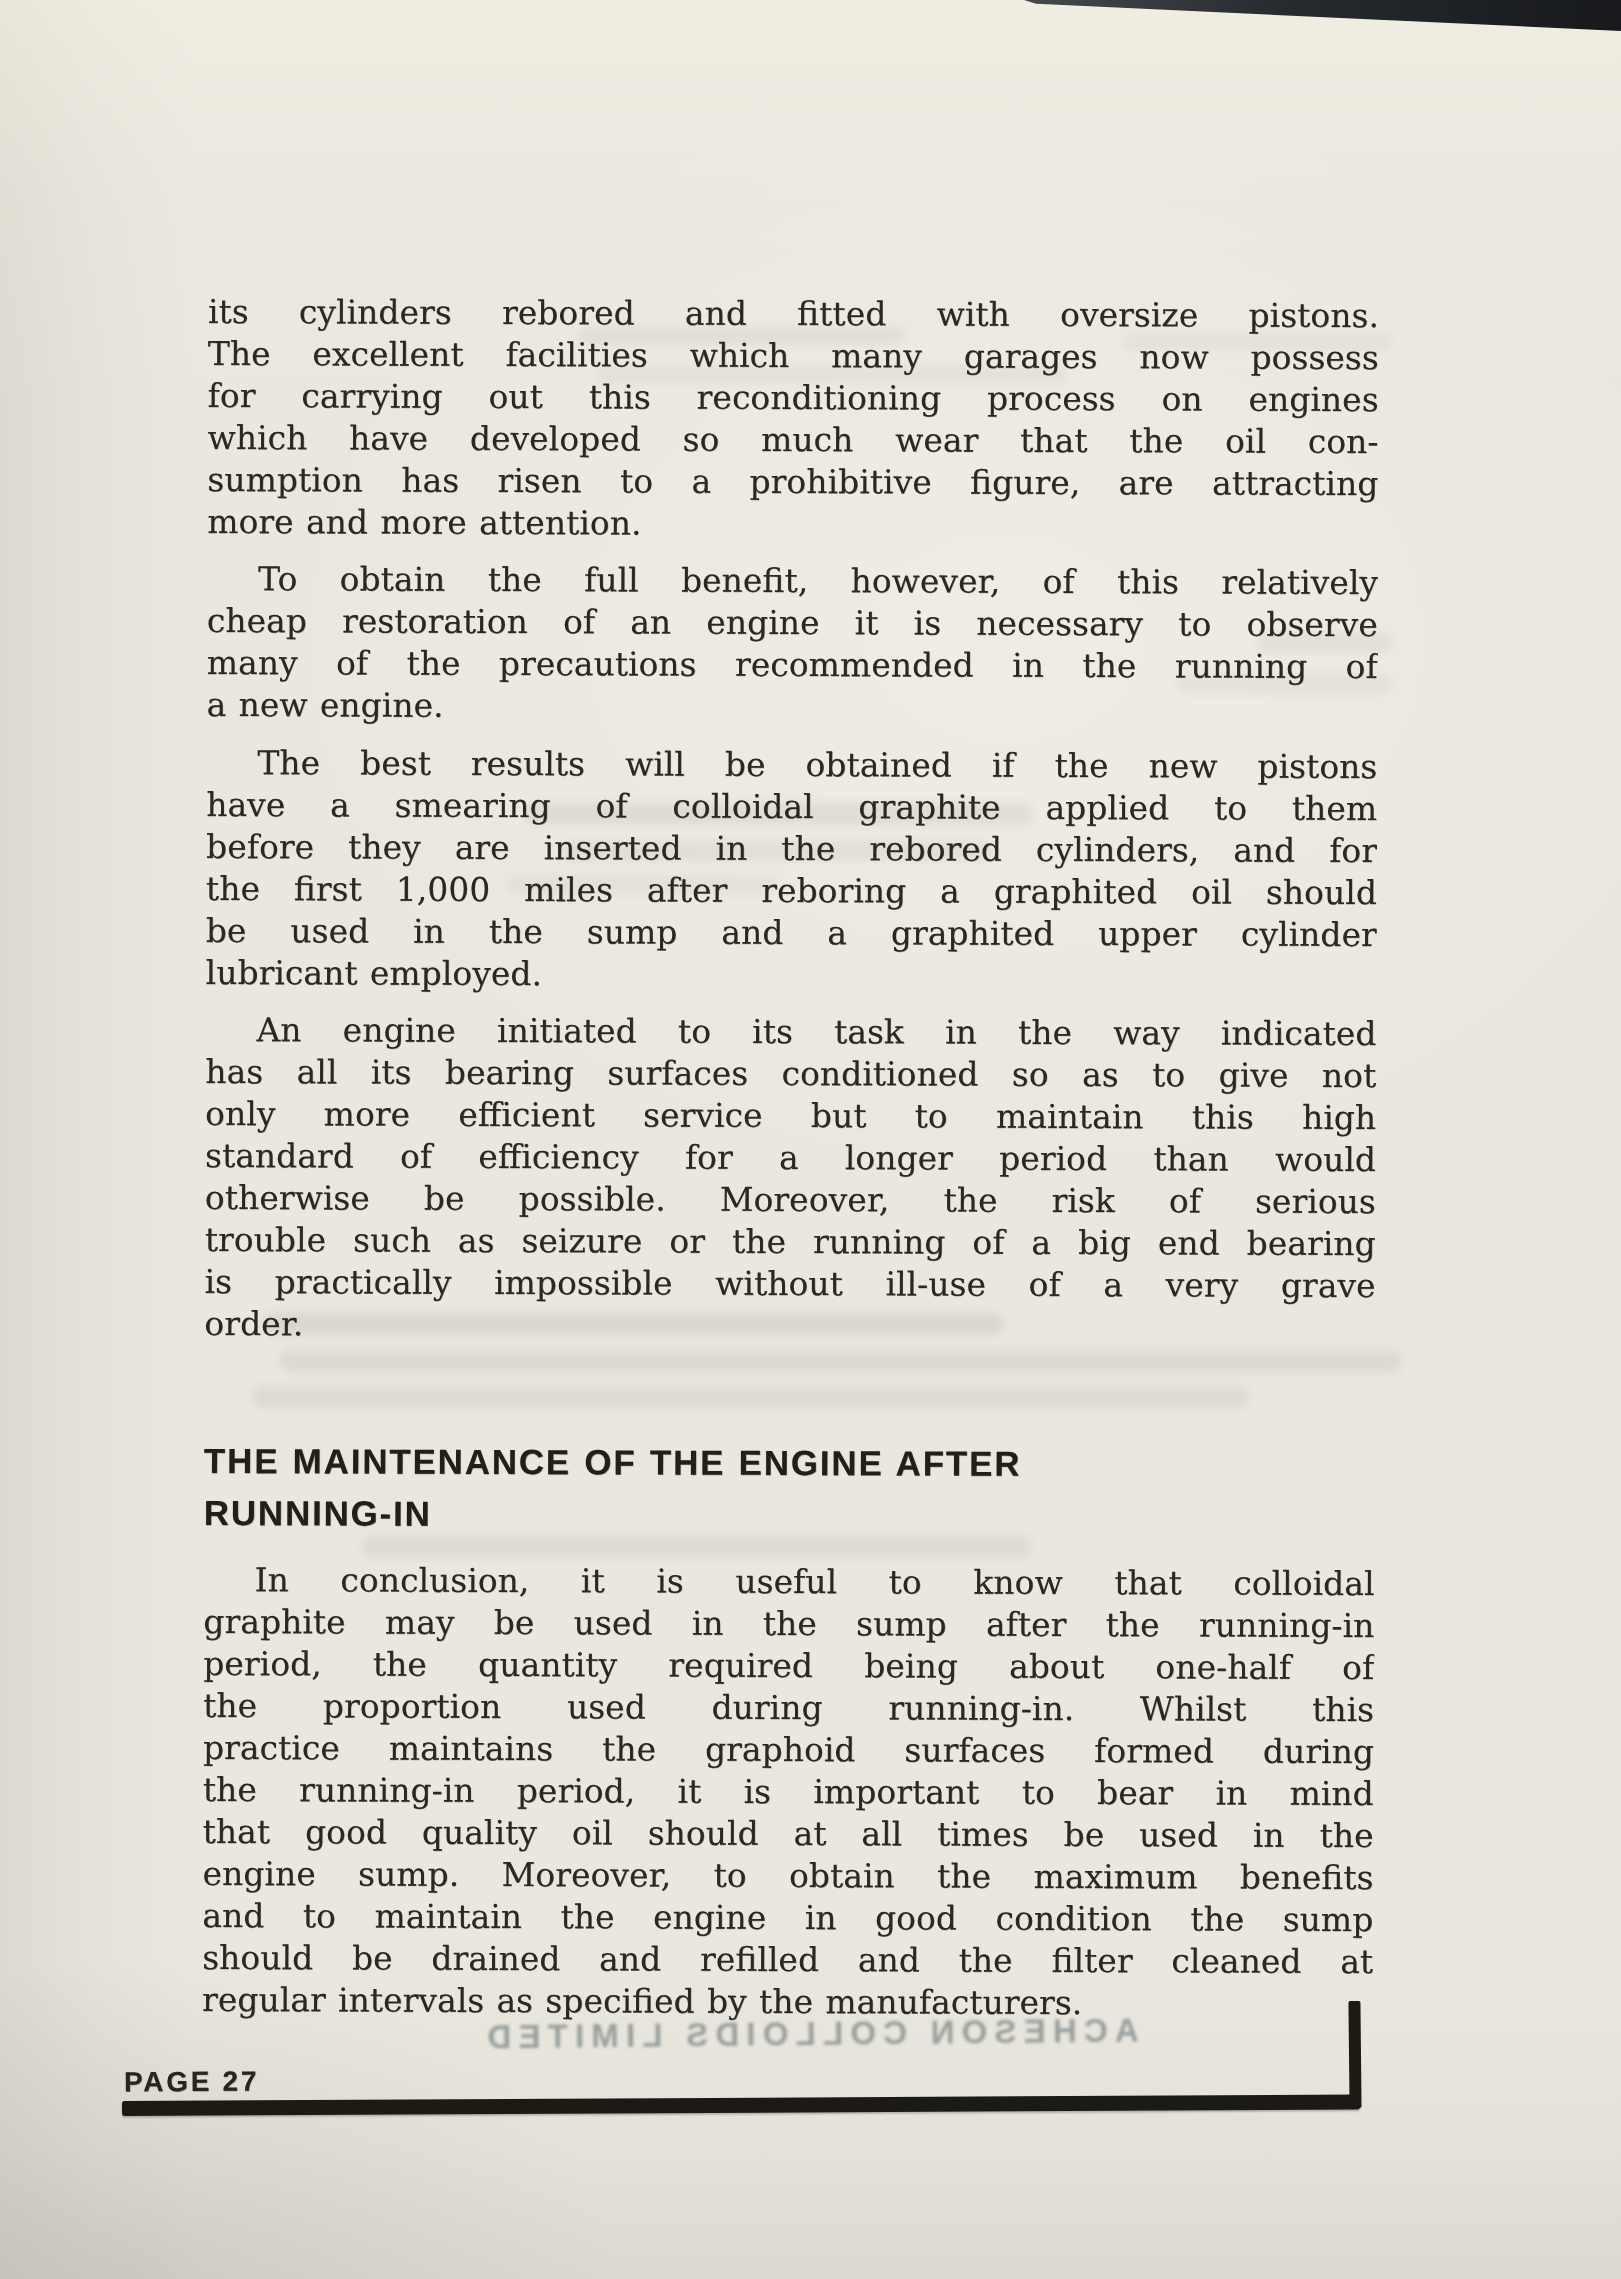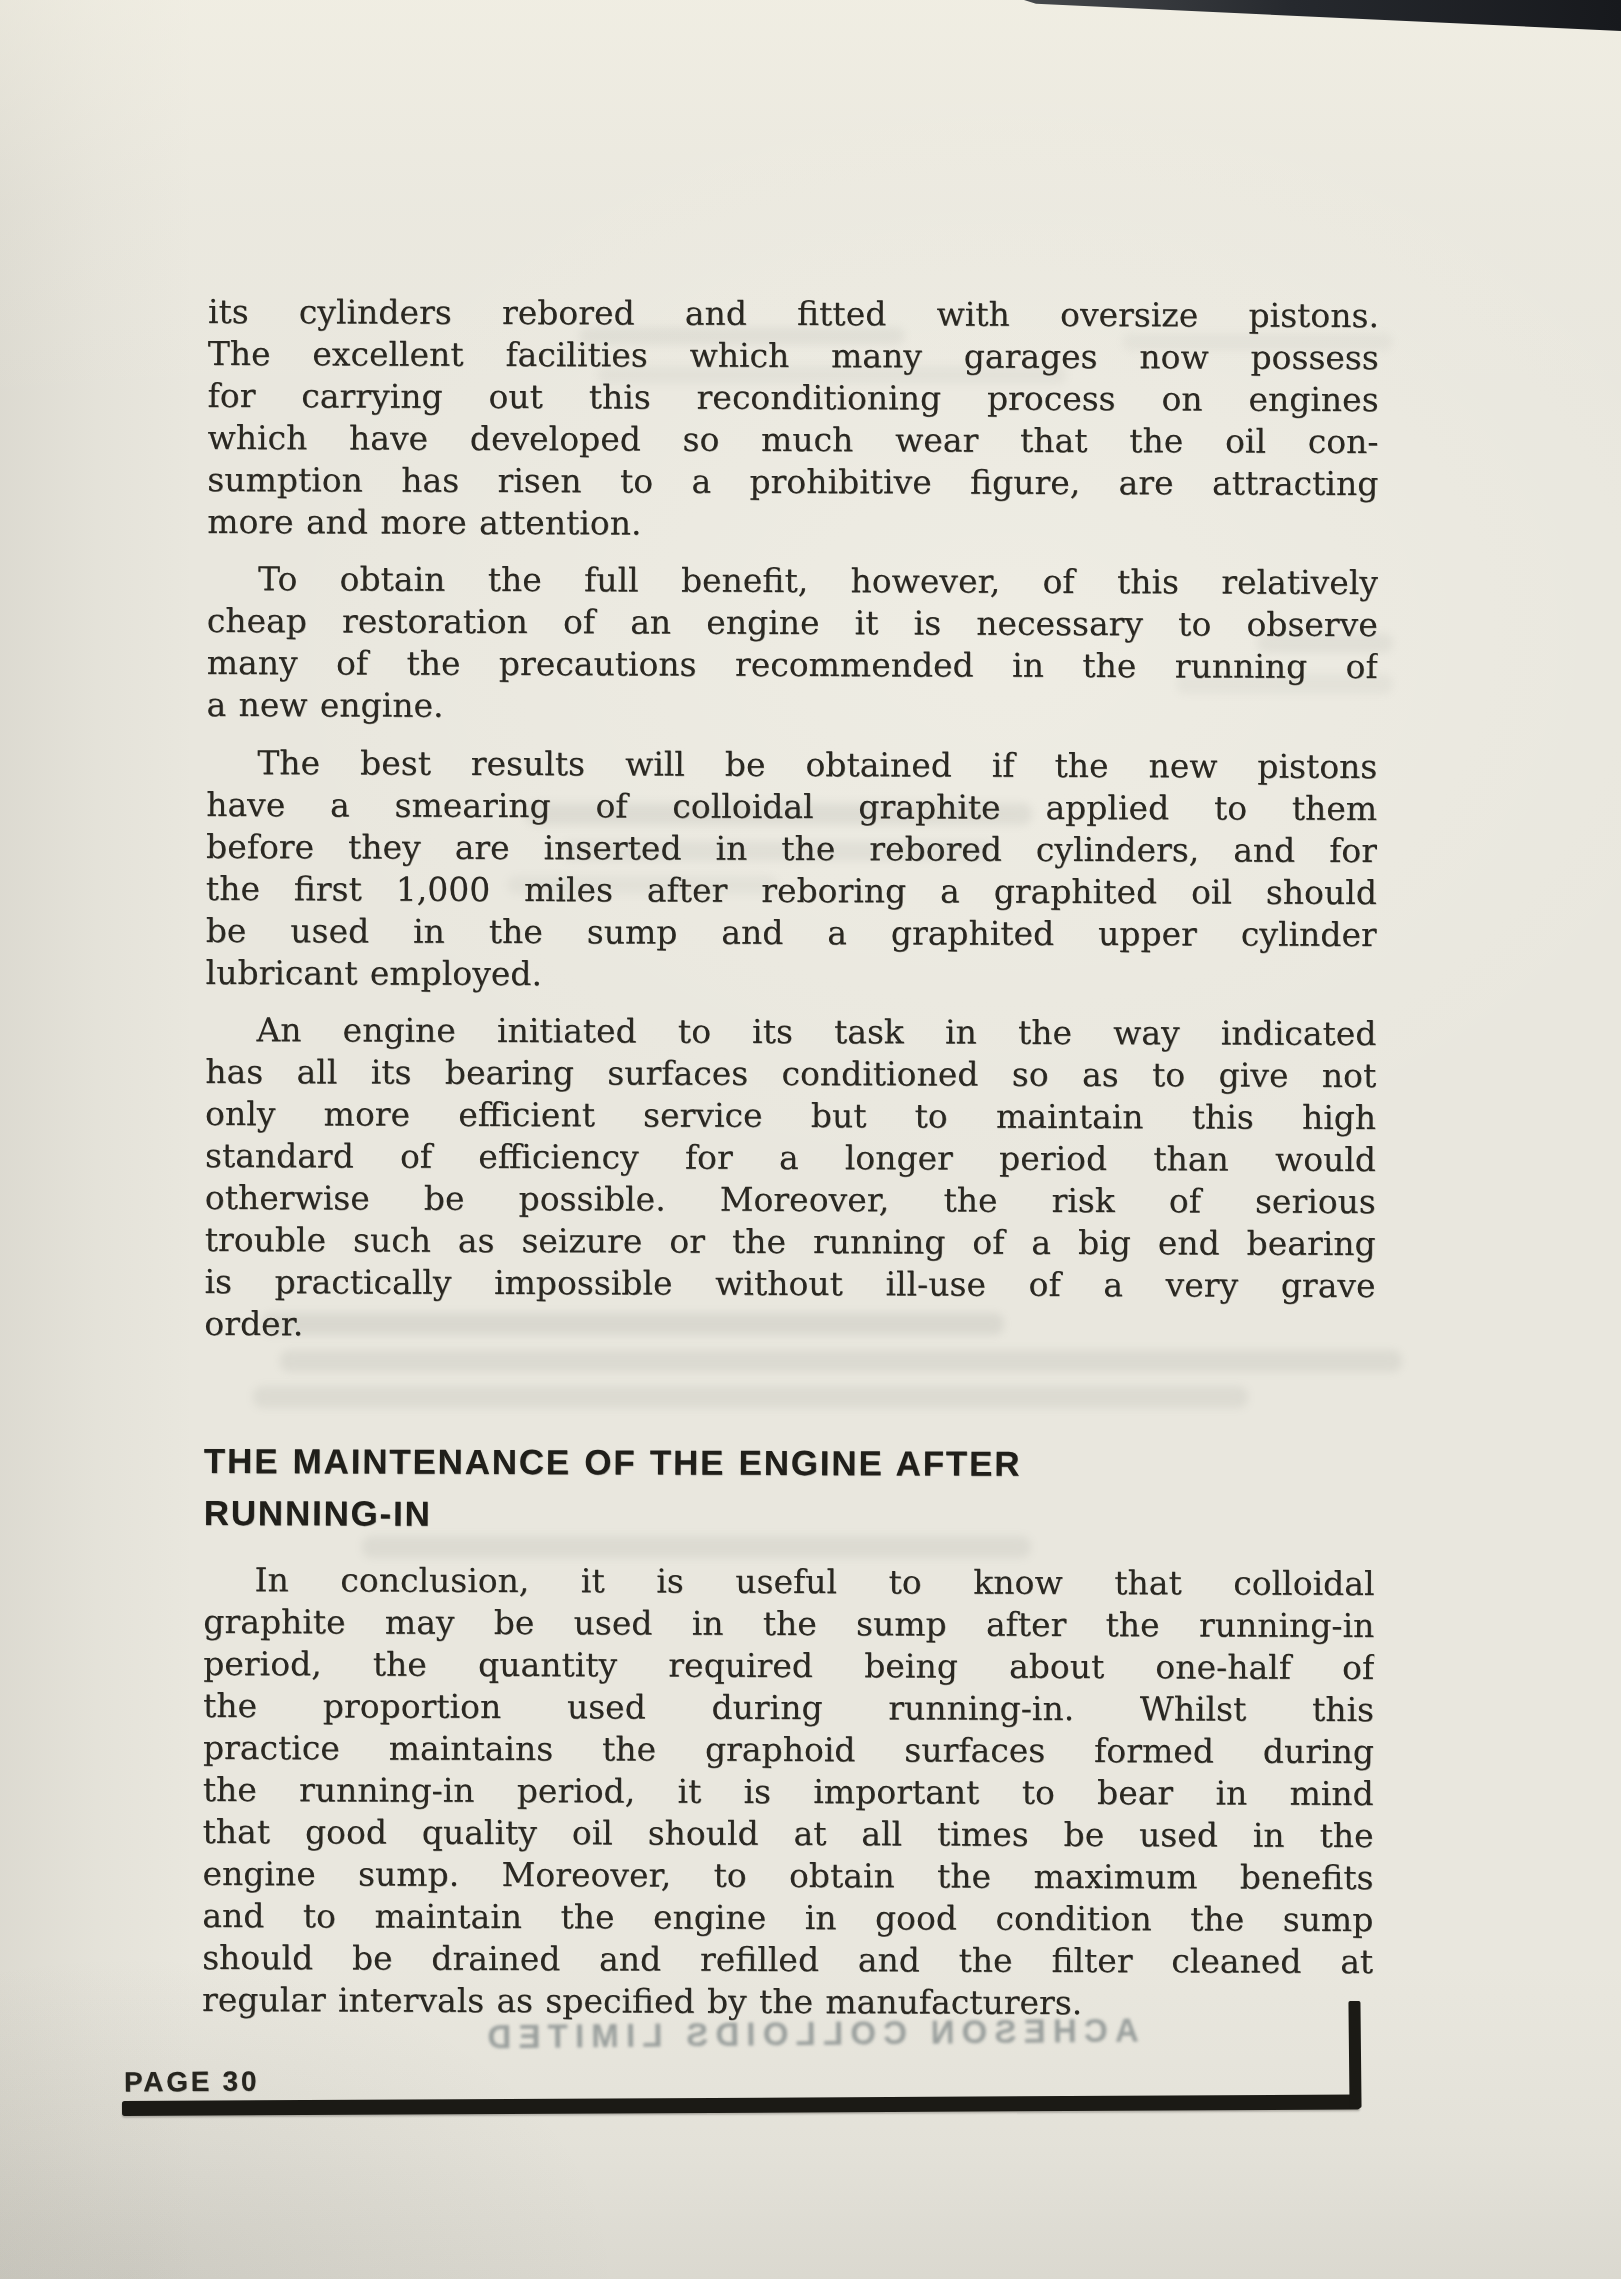--- a/index.html
+++ b/index.html
@@ -156,17 +156,17 @@
         <div class="line">and to maintain the engine in good condition the sump</div>
         <div class="line">should be drained and refilled and the filter cleaned at</div>
         <div class="line last">regular intervals as specified by the manufacturers.</div>
       </div>
     </div>
 </div>
 
 <div class="ghost-mirrored-text">ACHESON COLLOIDS LIMITED</div>
 
 <div class="page-footer">
-  <div class="page-number">PAGE 30</div>
+  <div class="page-number">PAGE 27</div>
   <div class="footer-rule"></div>
   <div class="footer-rule-tick"></div>
 </div>
 
 
 </body></html>

